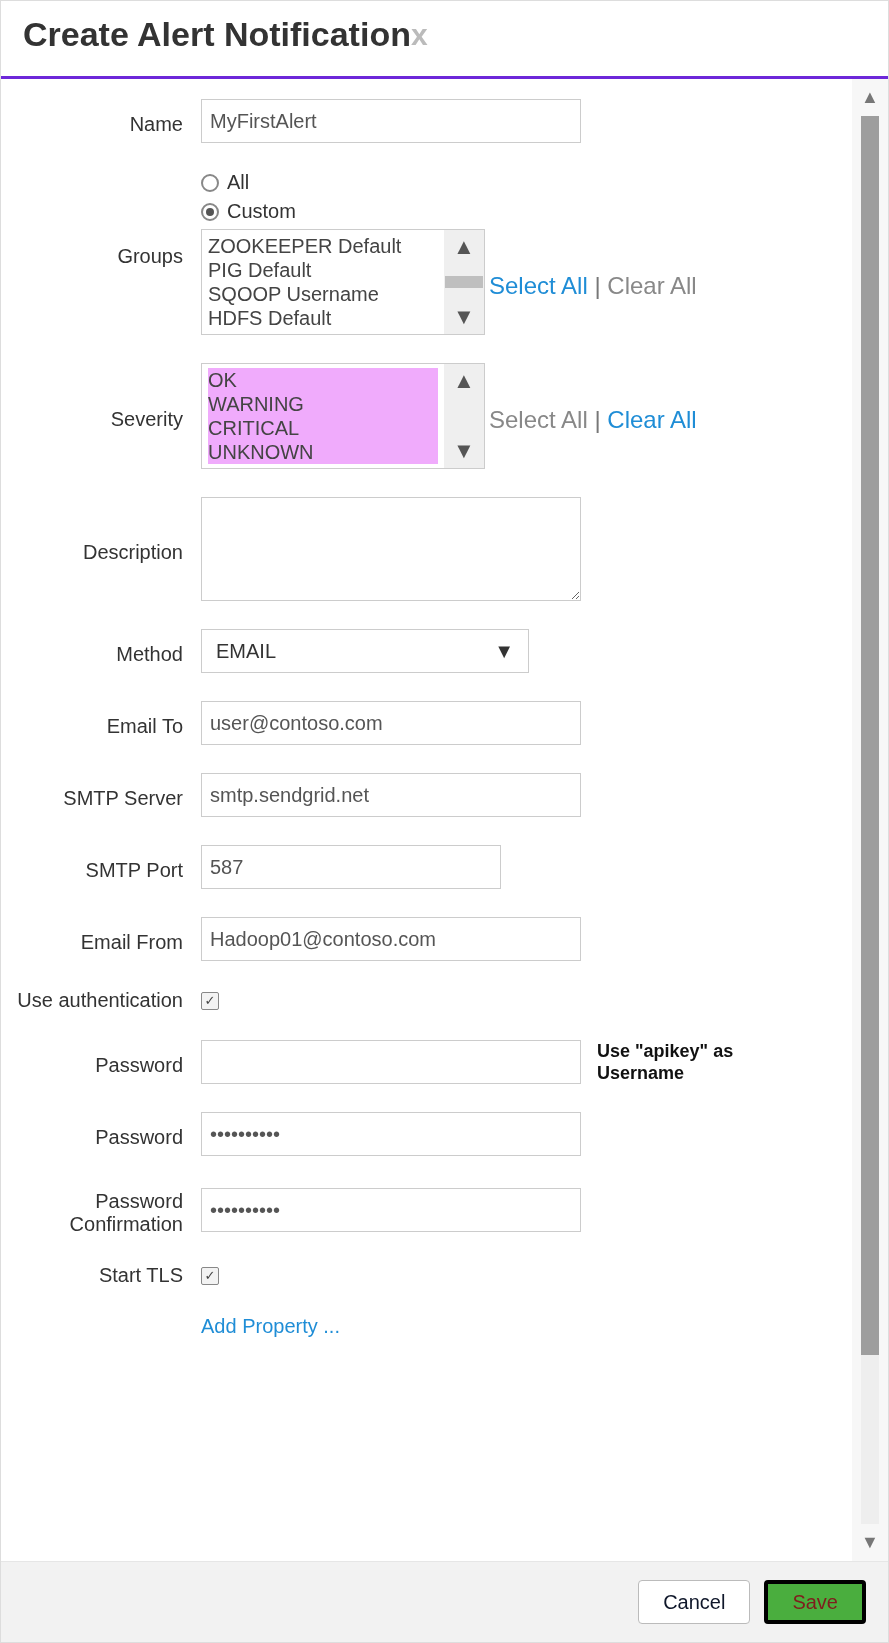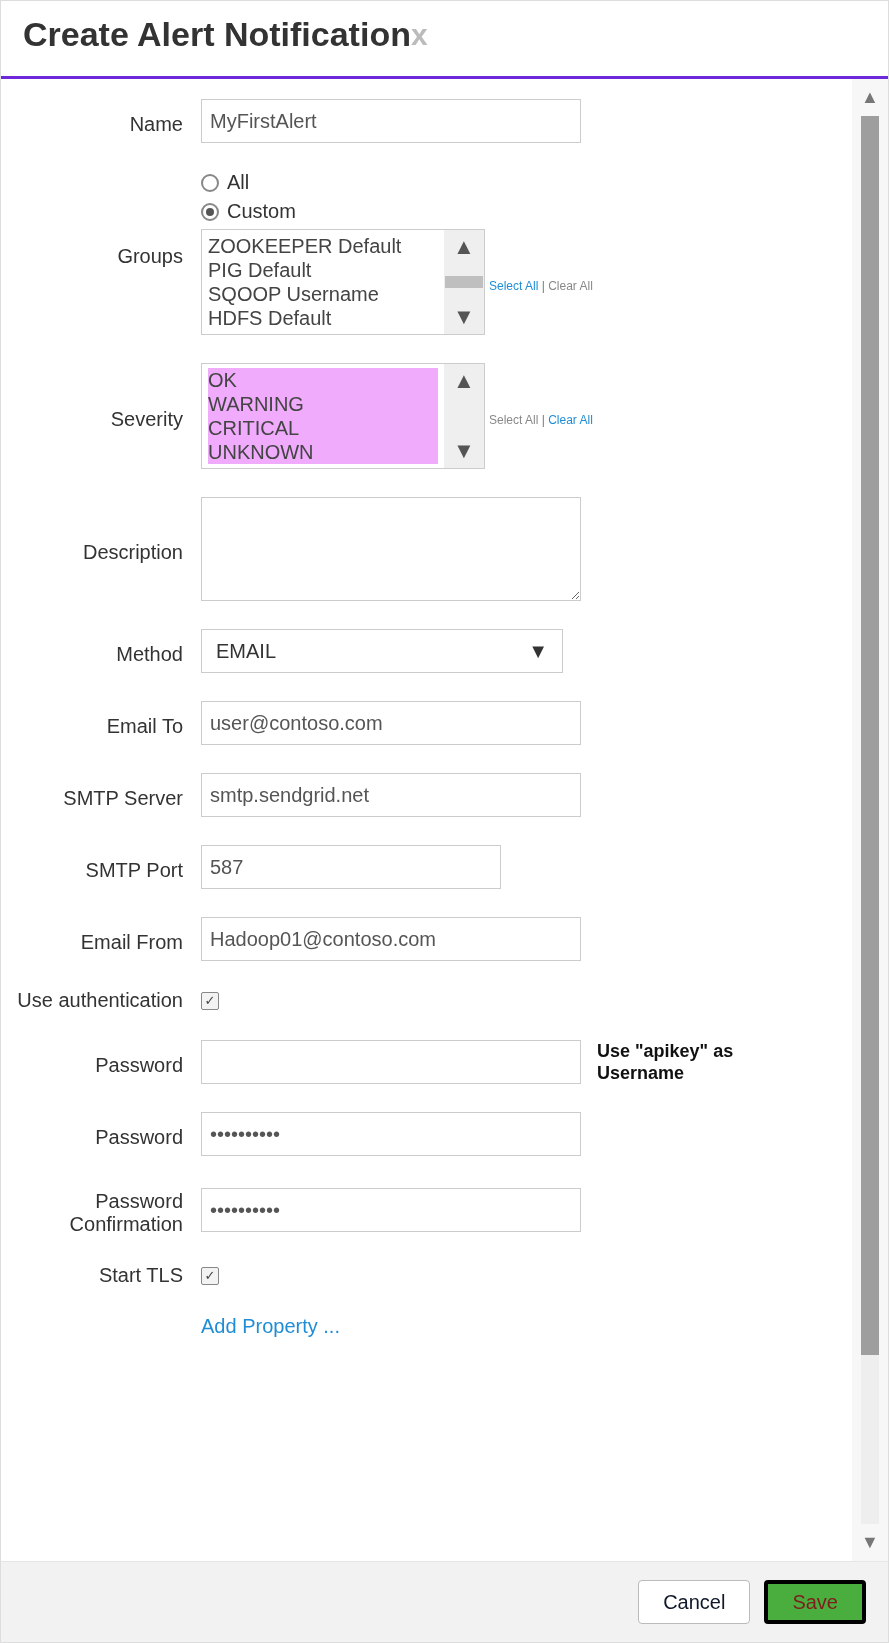--- a/index.html
+++ b/index.html
@@ -32,25 +32,25 @@
 
   .listbox-wrap { display: flex; align-items: center; gap: 4px; }
   .listbox { border: 1px solid #ccc; width: 284px; height: 106px; overflow: hidden; display: flex; }
   .listbox-items { flex: 1; padding: 4px 6px; background: #fff; }
   .listbox-items.sel-all .li { background: #f0abfc; }
   .li { font-size: 20px; color: #444; line-height: 24px; }
   .listbox-scroll { width: 40px; background: #efefef; display: flex; flex-direction: column; justify-content: space-between; align-items: center; }
   .listbox-scroll .tri { font-size: 22px; color: #555; padding: 4px 0; }
   .listbox-scroll .thumb { width: 38px; height: 12px; background: #bfbfbf; }
 
-  .list-actions { font-size: 12px; color: #777; margin-top: 8px; }
+  .list-actions { font-size: 24px; color: #777; margin-top: 8px; }
   .list-actions .link { color: #1f8dd6; cursor: pointer; }
   .list-actions .muted { color: #888; }
 
-  .select-box { border: 1px solid #ccc; width: 362px; height: 44px; display: flex; align-items: center; justify-content: space-between; padding: 0 14px; font-size: 20px; color: #333; cursor: pointer; }
+  .select-box { border: 1px solid #ccc; width: 328px; height: 44px; display: flex; align-items: center; justify-content: space-between; padding: 0 14px; font-size: 20px; color: #333; cursor: pointer; }
   .select-box .tri-down { color: #333; }
 
   .checkbox-sq { width: 18px; height: 18px; border: 1px solid #888; border-radius: 2px; display: inline-flex; align-items: center; justify-content: center; background: #f3f3f3; font-size: 13px; color: #444; }
 
   .hint-note { font-size: 18px; font-weight: 700; color: #111; max-width: 170px; line-height: 22px; }
 
   .add-prop { font-size: 20px; color: #1f8dd6; cursor: pointer; }
 
   .footer { border-top: 1px solid #e6e6e6; background: #f2f2f2; padding: 18px 22px; display: flex; justify-content: flex-end; gap: 14px; }
   .btn { height: 44px; padding: 0 24px; font-size: 20px; border-radius: 4px; cursor: pointer; border: 1px solid transparent; }

